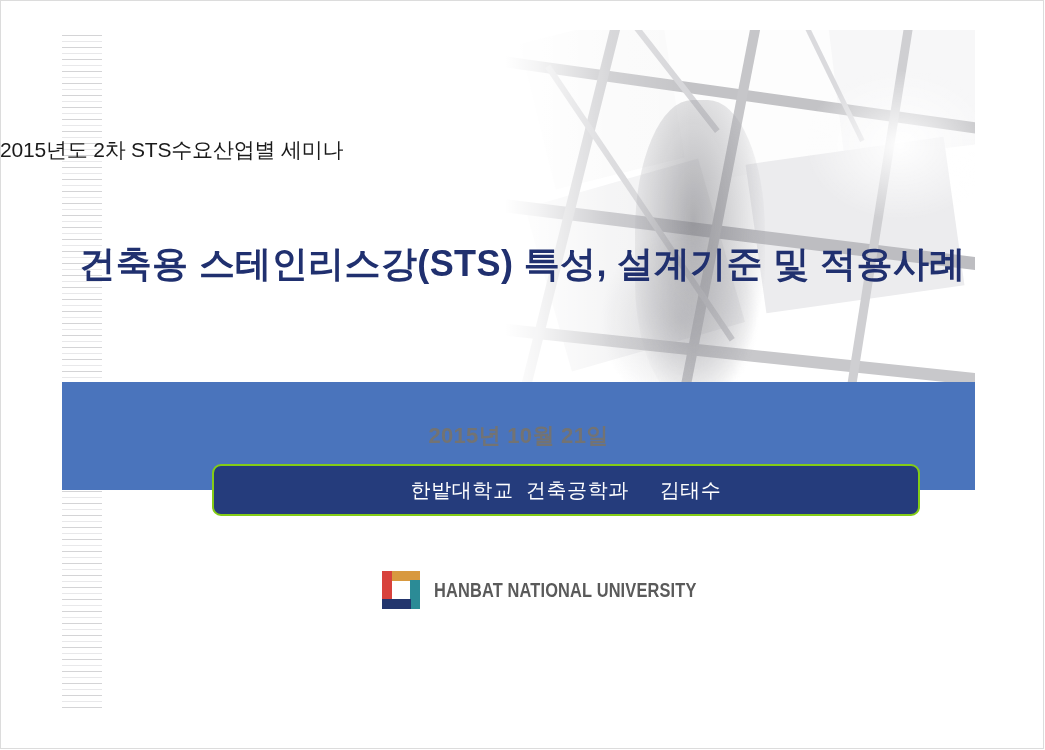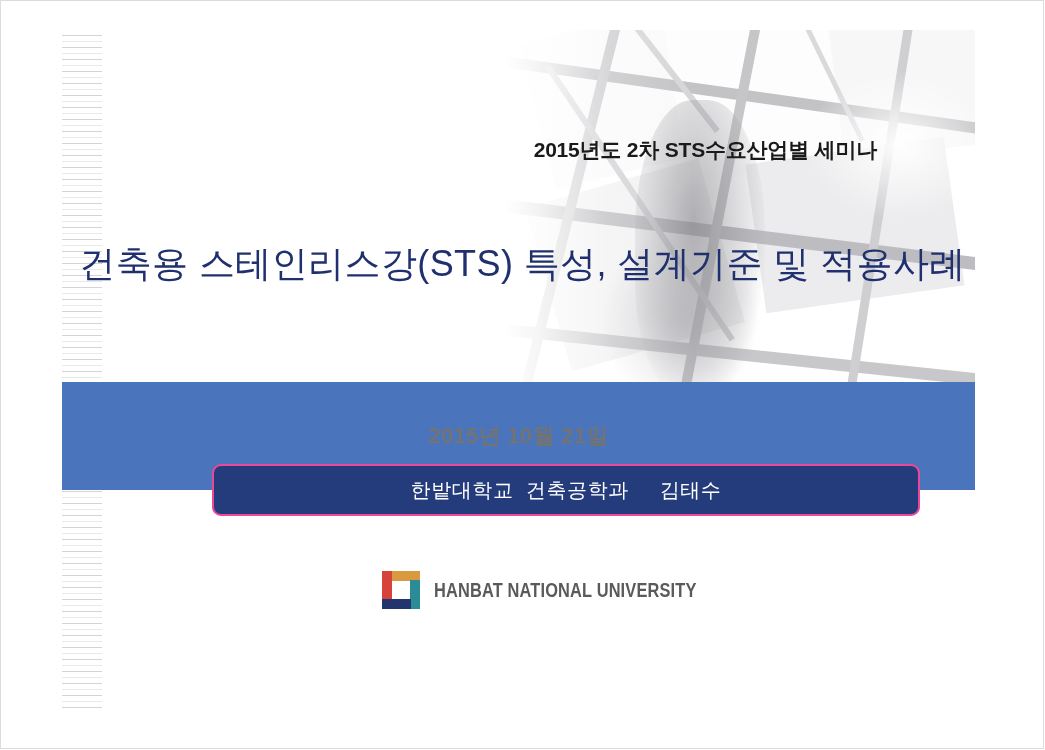--- a/index.html
+++ b/index.html
@@ -112,35 +112,35 @@
     height: 108px;
     background: #4a74bc;
   }
 
   
   .subtitle {
     position: absolute;
     left: 0;
     top: 136px;
     width: 877px;
-    text-align: right;
+    text-align: left;
     font-size: 21px;
-    font-weight: bold;
+    font-weight: normal;
     color: #1a1a1a;
     letter-spacing: -0.2px;
     z-index: 20;
   }
   .main-title {
     position: absolute;
     left: 0;
     top: 240px;
     width: 1045px;
     text-align: center;
     font-size: 36px;
-    font-weight: normal;
+    font-weight: bold;
     color: #20306f;
     letter-spacing: 0.4px;
     z-index: 20;
     white-space: nowrap;
   }
 
   
   .date-line {
     position: absolute;
     left: 62px;
@@ -155,21 +155,21 @@
   }
 
   
   .presenter-box {
     position: absolute;
     left: 212px;
     top: 464px;
     width: 708px;
     height: 52px;
     background: #253c7c;
-    border: 2px solid #ec4899;
+    border: 2px solid #84cc16;
     border-radius: 9px;
     box-sizing: border-box;
     z-index: 24;
     display: flex;
     align-items: center;
     justify-content: center;
   }
   .presenter-text {
     font-size: 20px;
     color: #ffffff;

